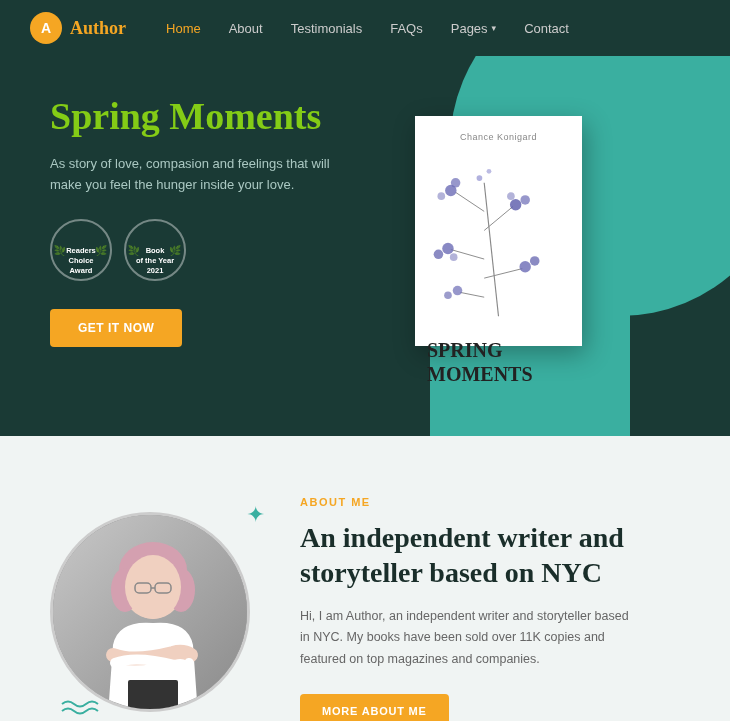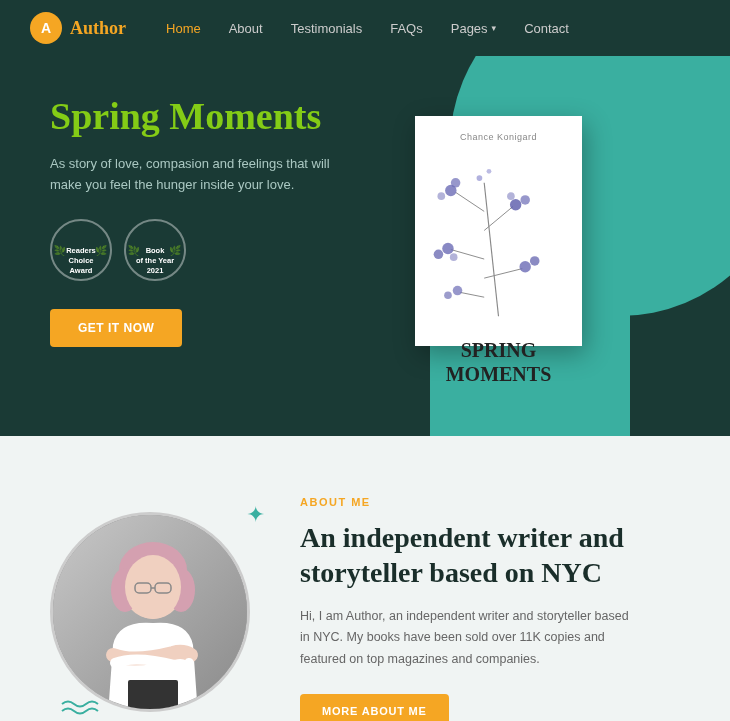--- a/index.html
+++ b/index.html
@@ -217,21 +217,20 @@
     .book-flowers {
       flex: 1;
       display: flex;
       align-items: center;
       justify-content: center;
       position: relative;
     }
     .book-title-text {
       font-size: 20px;
       font-weight: bold;
-      text-align: center;
       color: #222;
       font-family: 'Georgia', serif;
       line-height: 1.2;
       margin-top: 8px;
     }
 
     
     .about-section {
       background: #f0f4f3;
       padding: 60px 50px;

